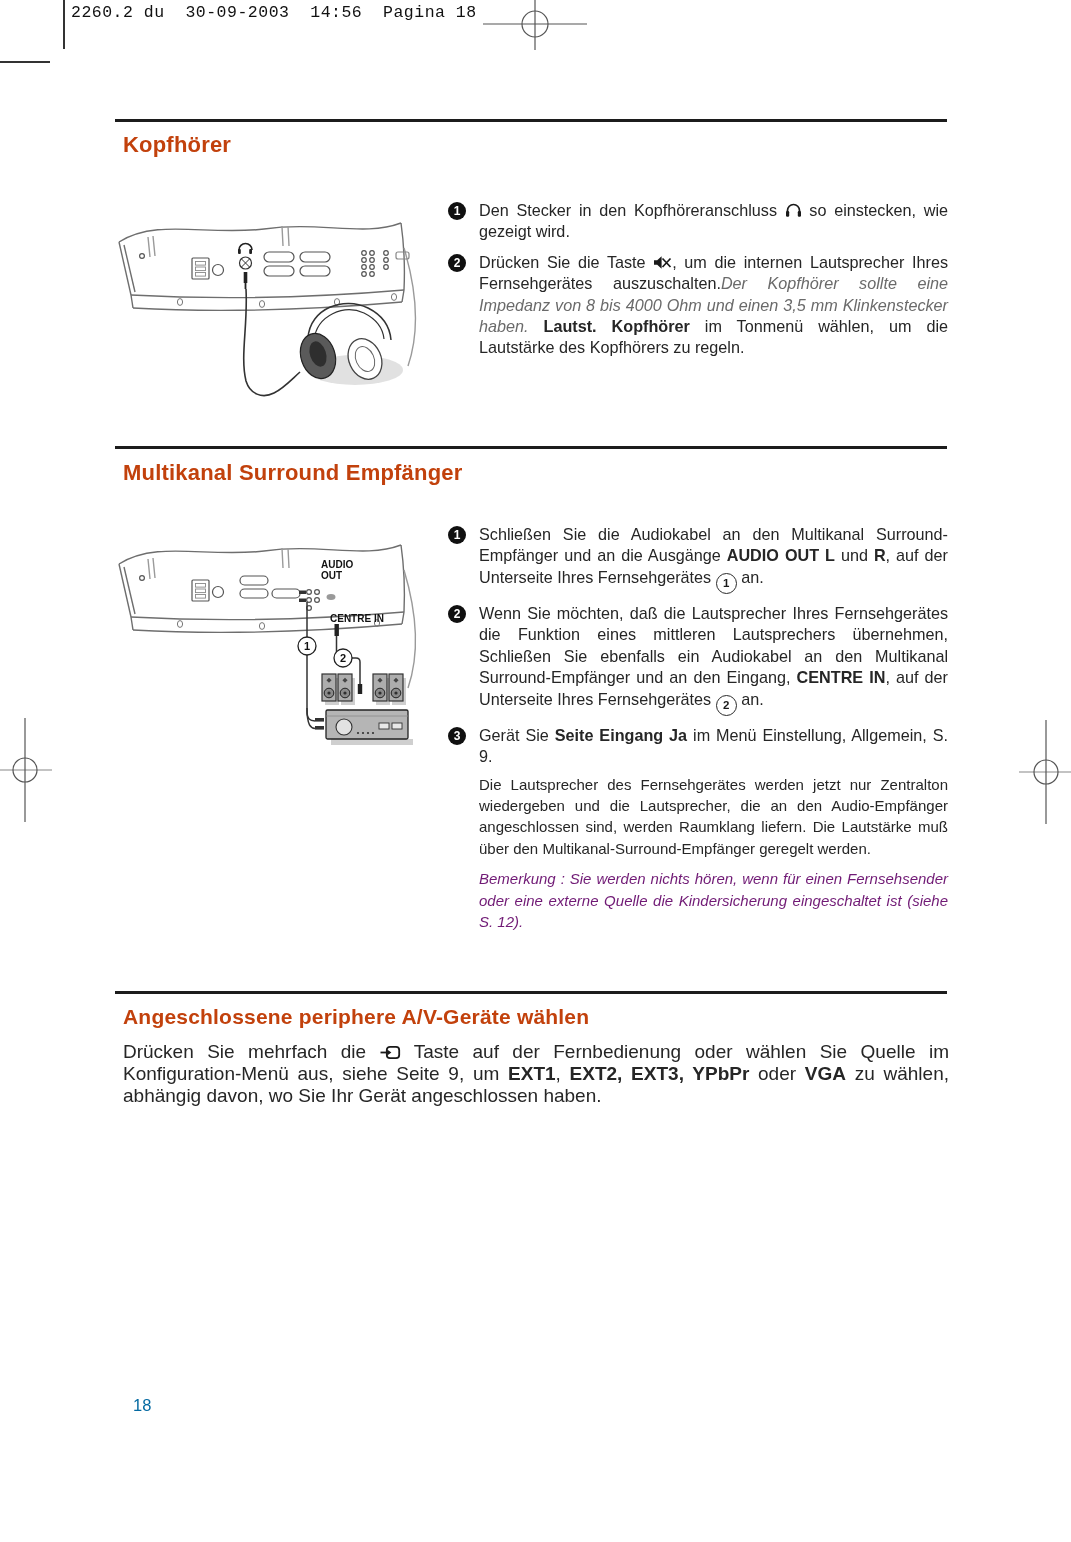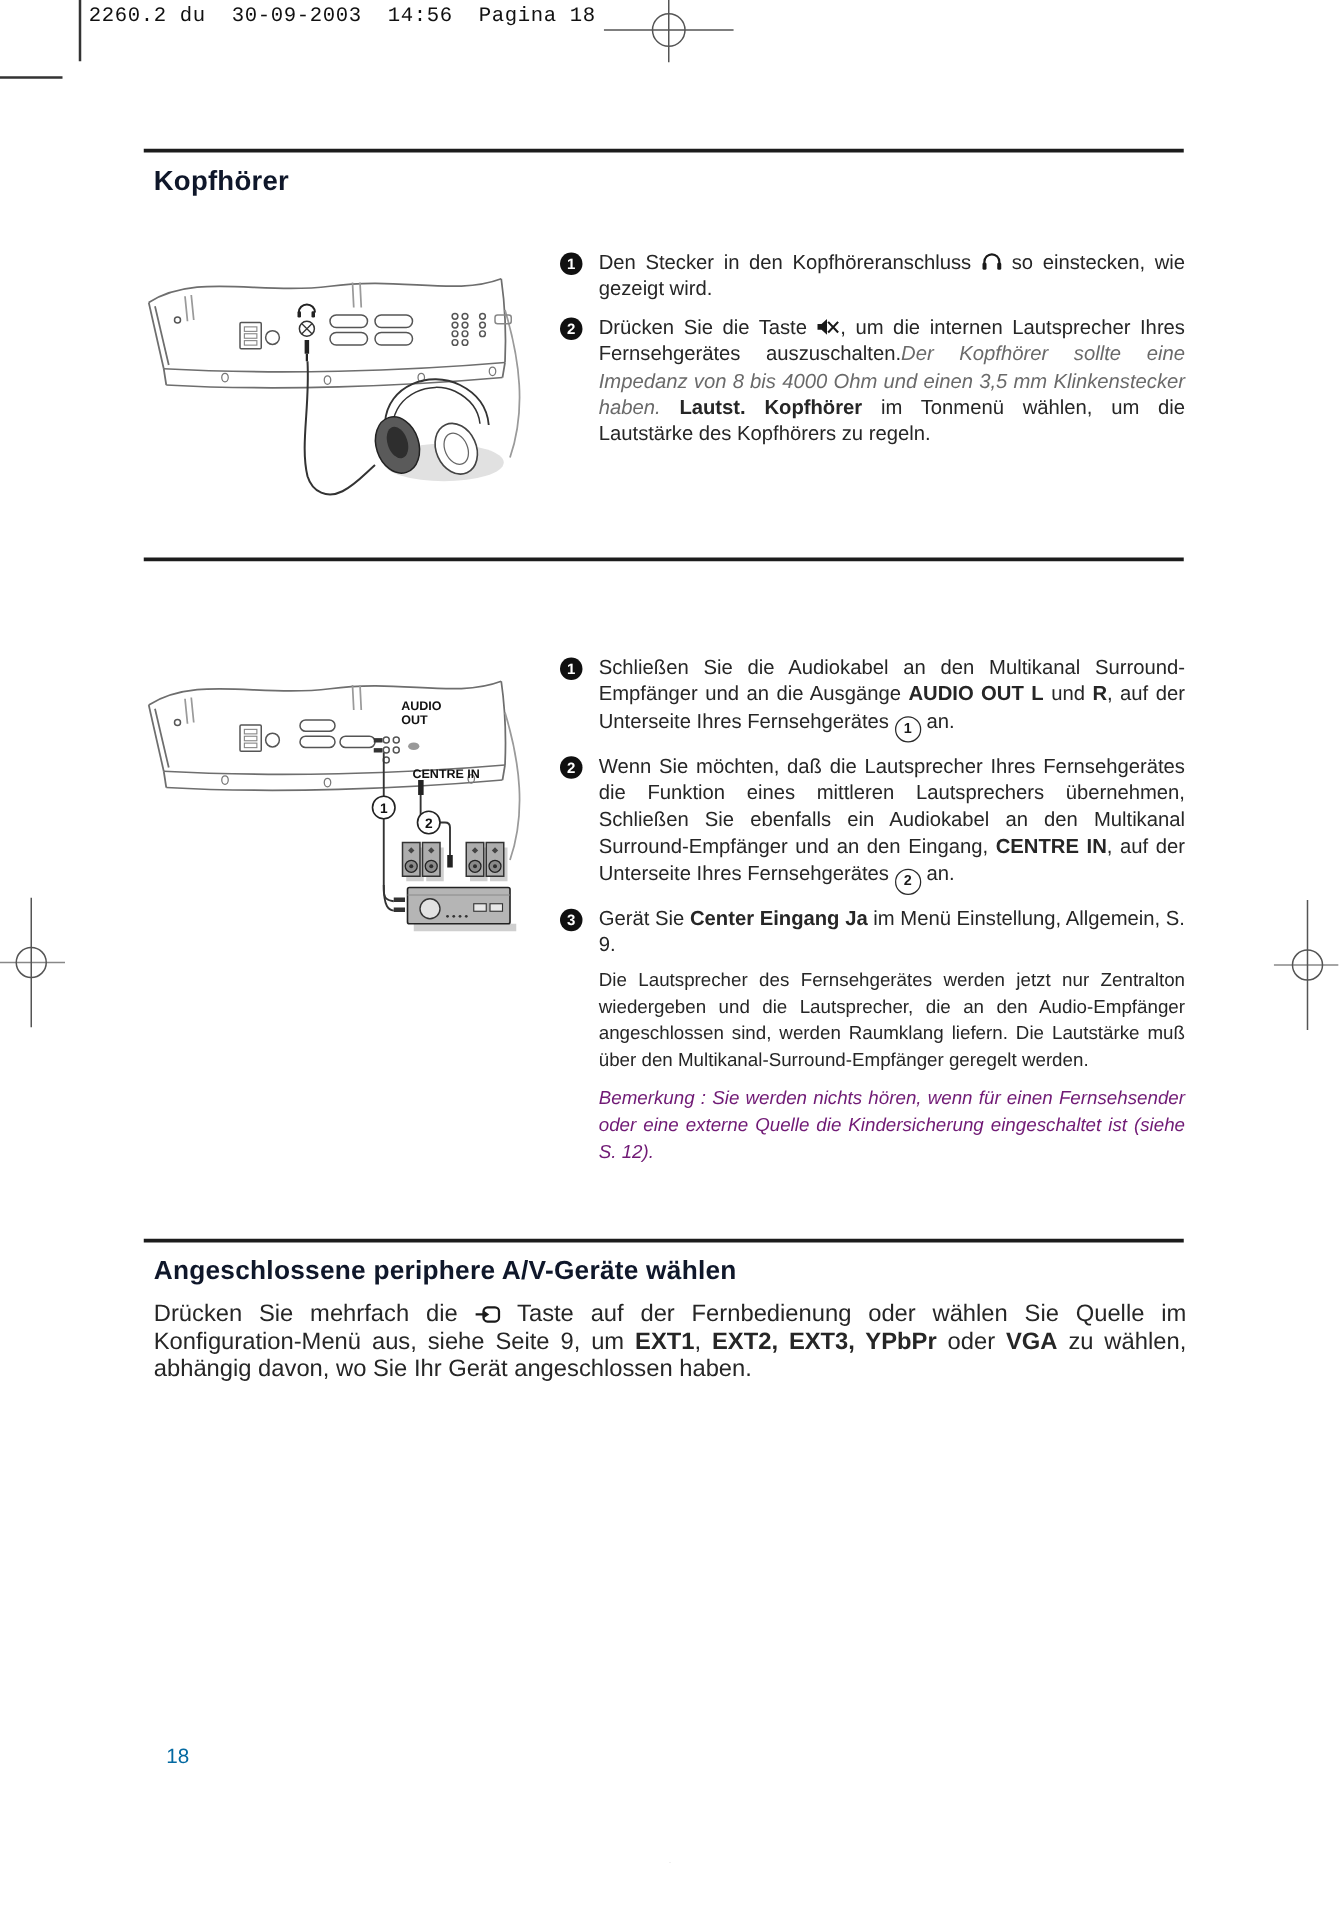--- a/index.html
+++ b/index.html
@@ -8,21 +8,21 @@
 
   
   .print-header { position:absolute; left:71px; top:3px; font-family:"Liberation Mono", monospace;
                   font-size:16.5px; letter-spacing:0.5px; white-space:pre; color:#111; }
   .corner-v { position:absolute; left:63px; top:0; width:1.5px; height:49px; background:#333; }
   .corner-h { position:absolute; left:0;  top:61px; width:50px; height:1.5px; background:#333; }
   .regmark { position:absolute; }
 
   
   .rule { position:absolute; left:115px; width:832px; height:3px; background:#1c1c1c; }
-  .h1 { position:absolute; left:123px; margin:0; font-size:22px; font-weight:bold; color:#0f172a; letter-spacing:0.2px; }
+  .h1 { position:absolute; left:123px; margin:0; font-size:22px; font-weight:bold; color:#c2410c; letter-spacing:0.2px; }
 
   
   .steps { position:absolute; left:448px; width:500px; }
   .step { display:flex; gap:13px; margin-bottom:9px; }
   .badge { flex:0 0 auto; width:18px; height:18px; border-radius:50%; background:#101010; color:#fff;
            font-size:12px; font-weight:bold; display:flex; align-items:center; justify-content:center; margin-top:2px; }
   .step-text { flex:1; font-size:16.2px; line-height:21.4px; text-align:justify; }
   .para { margin:0 0 9px 31px; font-size:15px; line-height:21.4px; text-align:justify; }
   .bold { font-weight:bold; }
   .italic { font-style:italic; color:#6a6a6a; }
@@ -149,20 +149,21 @@
     <div class="step">
       <span class="badge">2</span>
       <div class="step-text"><span>Drücken Sie die Taste </span><span class="inline-icon"><svg width="19" height="15" viewBox="0 0 19 15">
               <path d="M1,5.2 H4.2 L8.6,1.2 V13.8 L4.2,9.8 H1 z" fill="#1a1a1a"></path>
               <path d="M9.5,3.5 L17.5,12 M17.5,3.5 L9.5,12" stroke="#1a1a1a" stroke-width="1.7" fill="none"></path>
             </svg></span><span>, um die internen Lautsprecher Ihres Fernsehgerätes auszuschalten.</span><span class="italic">Der Kopfhörer sollte eine Impedanz von 8 bis 4000 Ohm und einen 3,5 mm Klinkenstecker haben. </span><span class="bold">Lautst. Kopfhörer</span><span> im Tonmenü wählen, um die Lautstärke des Kopfhörers zu regeln.</span></div>
     </div>
   </div>
 
   <div class="rule" style="top:446px"></div>
+  <h1 class="h1" style="top:460px">Multikanal Surround Empfänger</h1>
 
   <svg class="illus" style="left:112px;top:518px" width="322" height="250" viewBox="0 0 322 250">
     <g fill="none" stroke="#6e6e6e" stroke-width="1.4">
       <path d="M7,46 C45,22 95,40 152,33 C208,25 252,41 289,27"></path>
       <path d="M7,46 L19,99"></path>
         <path d="M12,49 L23,96"></path>
       <path d="M289,27 C292,48 293,72 292,94"></path>
       <path d="M292,52 C304,92 309,132 296,170" stroke="#9a9a9a"></path>
       <path d="M19,99 C110,104 210,101 292,94"></path>
       <path d="M21,112 C110,117 210,113 290,106"></path>
@@ -264,21 +265,21 @@
     <div class="step">
       <span class="badge">1</span>
       <div class="step-text"><span>Schließen Sie die Audiokabel an den Multikanal Surround-Empfänger und an die Ausgänge </span><span class="bold">AUDIO OUT L</span><span> und </span><span class="bold">R</span><span>, auf der Unterseite Ihres Fernsehgerätes </span><span class="circled">1</span><span> an.</span></div>
     </div>
     <div class="step">
       <span class="badge">2</span>
       <div class="step-text"><span>Wenn Sie möchten, daß die Lautsprecher Ihres Fernsehgerätes die Funktion eines mittleren Lautsprechers übernehmen, Schließen Sie ebenfalls ein Audiokabel an den Multikanal Surround-Empfänger und an den Eingang, </span><span class="bold">CENTRE IN</span><span>, auf der Unterseite Ihres Fernsehgerätes </span><span class="circled">2</span><span> an.</span></div>
     </div>
     <div class="step" style="margin-bottom:6px">
       <span class="badge">3</span>
-      <div class="step-text"><span>Gerät Sie </span><span class="bold">Center Eingang Ja</span><span> im Menü Einstellung, Allgemein, S. 9.</span></div>
+      <div class="step-text"><span>Gerät Sie </span><span class="bold">Seite Eingang Ja</span><span> im Menü Einstellung, Allgemein, S. 9.</span></div>
     </div>
     <p class="para">Die Lautsprecher des Fernsehgerätes werden jetzt nur Zentralton wiedergeben und die Lautsprecher, die an den Audio-Empfänger angeschlossen sind, werden Raumklang liefern. Die Lautstärke muß über den Multikanal-Surround-Empfänger geregelt werden.</p>
     <p class="para note">Bemerkung : Sie werden nichts hören, wenn für einen Fernsehsender oder eine externe Quelle die Kindersicherung eingeschaltet ist (siehe S. 12).</p>
   </div>
 
   <div class="rule" style="top:991px"></div>
   <h1 class="h1" style="top:1005px;font-size:21px">Angeschlossene periphere A/V-Geräte wählen</h1>
   <div class="av-body"><span>Drücken Sie mehrfach die </span><span class="inline-icon"><svg width="21" height="15" viewBox="0 0 21 15">
           <rect x="6.8" y="1.8" width="12.4" height="11.4" rx="3.2" fill="none" stroke="#1a1a1a" stroke-width="1.8"></rect>
           <line x1="0.5" y1="7.5" x2="8.5" y2="7.5" stroke="#1a1a1a" stroke-width="1.8"></line>

